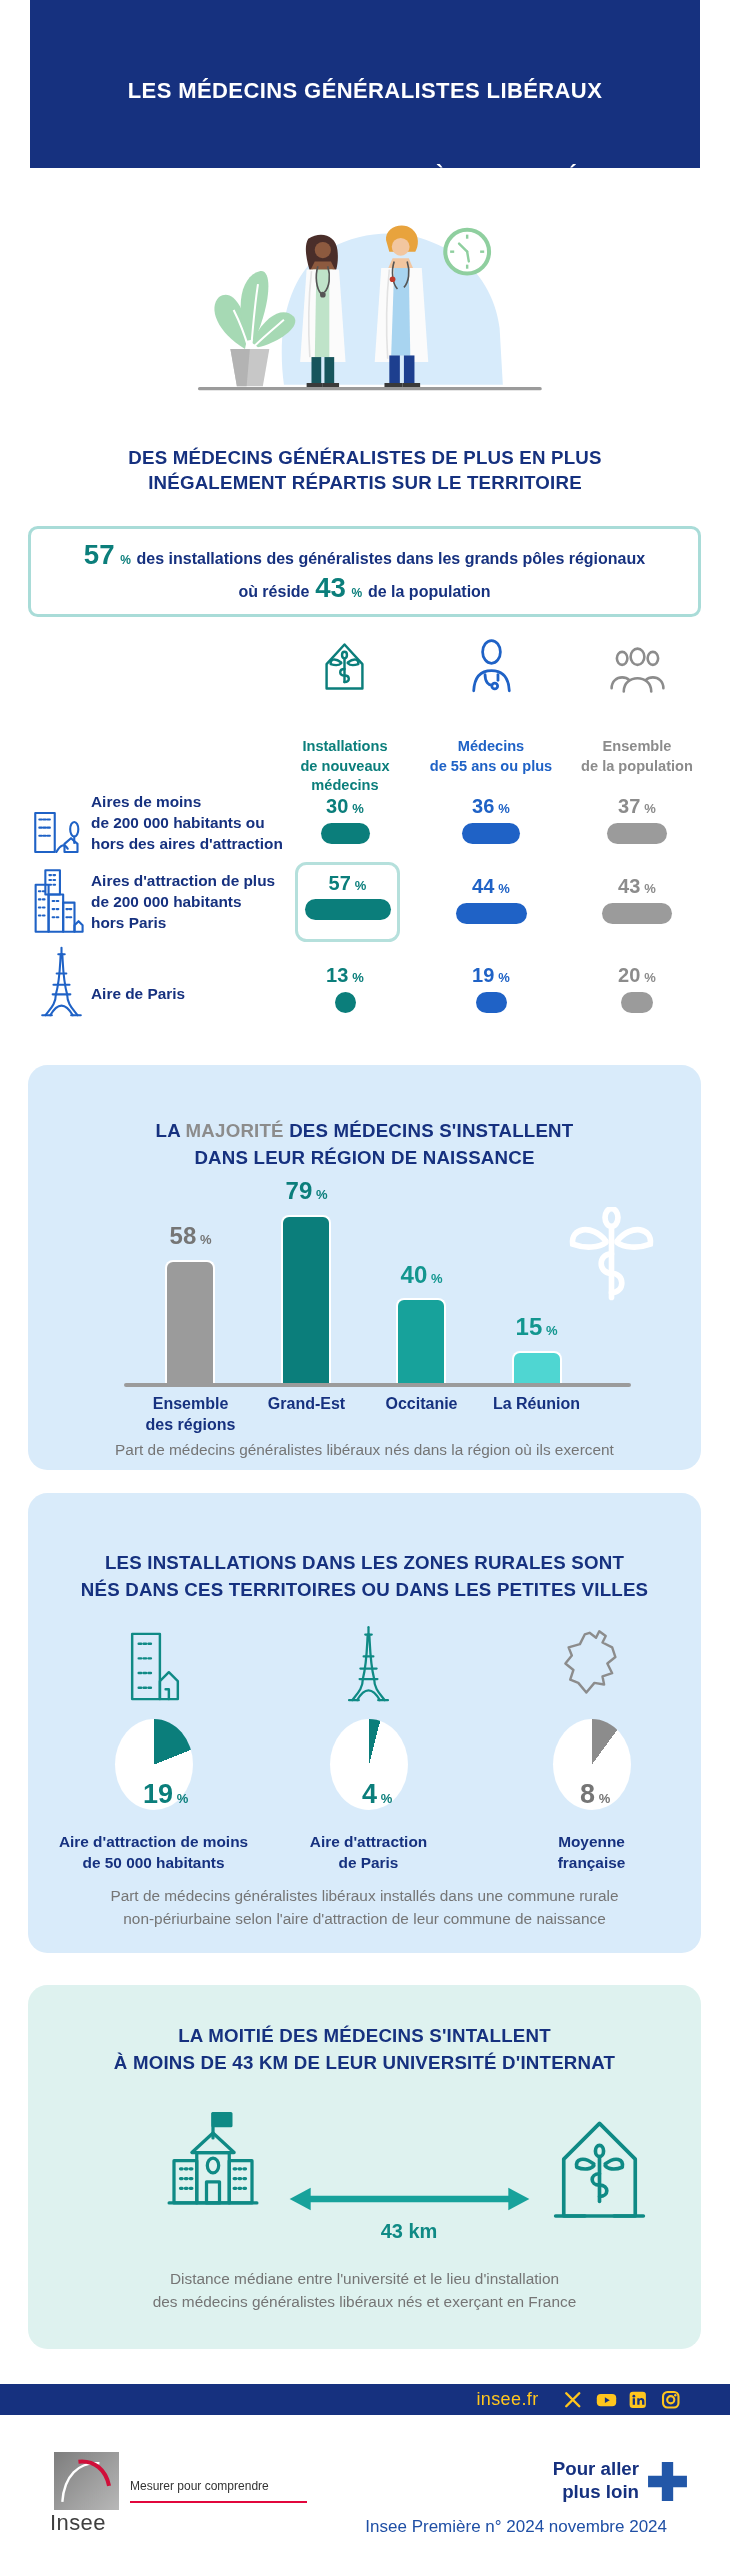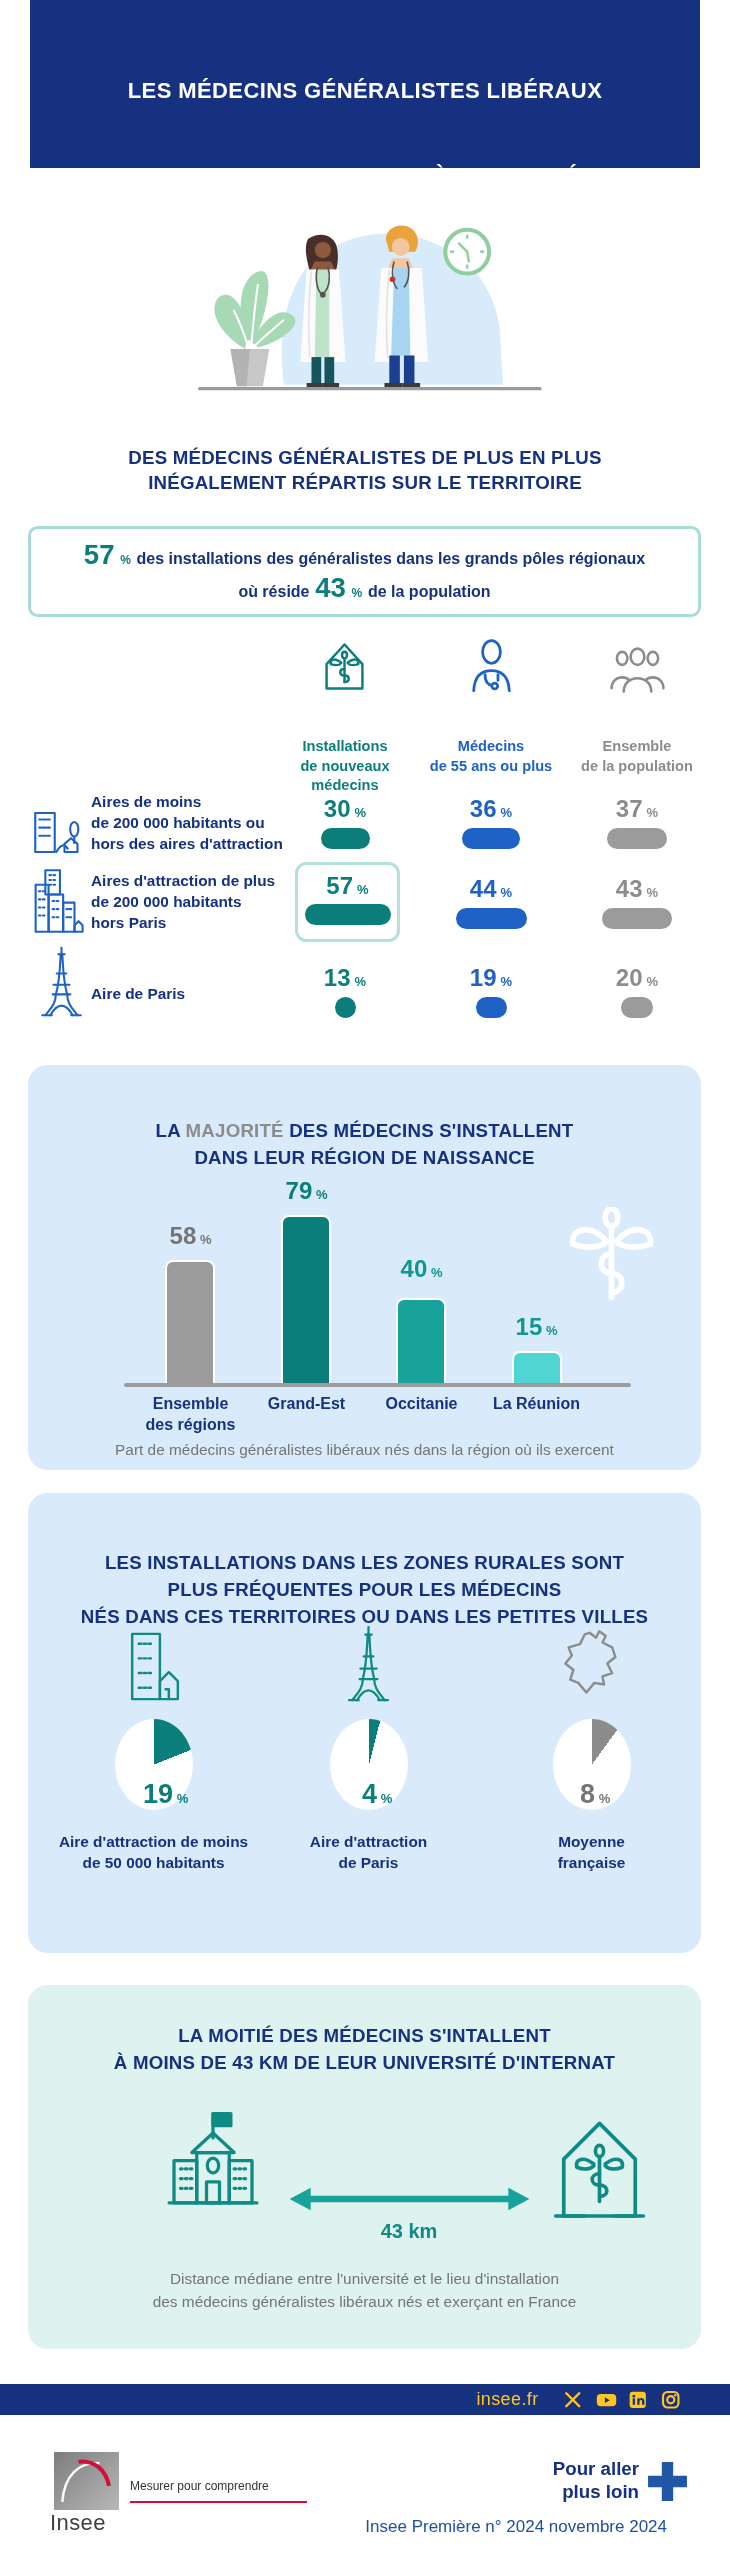--- a/index.html
+++ b/index.html
@@ -25,21 +25,21 @@
   .stat-box{left:28px;top:526px;width:673px;height:91px;background:#fff;border:3.2px solid #a9dcd8;border-radius:9.7px;box-sizing:border-box;}
   .stat-box .inner{width:100%;height:100%;display:flex;flex-direction:column;justify-content:center;gap:1.6px;}
   .stat-line{display:flex;align-items:baseline;justify-content:center;gap:5.7px;color:#16317f;font-weight:bold;font-size:16px;}
   .bignum{font-size:27.6px;color:#0b7e7b;font-weight:bold;}
   .smallpct{font-size:12px;color:#0b7e7b;font-weight:bold;}
 
   
   .colhead-label{font-size:14.6px;font-weight:bold;line-height:19.5px;text-align:center;}
   .rowlabel{font-size:15.4px;font-weight:bold;line-height:21px;color:#16317f;}
   .valwrap{display:flex;align-items:baseline;justify-content:center;gap:4px;}
-  .valnum{font-size:24px;font-weight:bold;}
+  .valnum{font-size:20px;font-weight:bold;}
   .valunit{font-size:13px;font-weight:bold;}
   .pill{height:21px;border-radius:10.5px;margin:0 auto;}
   .pill.t{background:#0b7e7b;}
   .pill.b{background:#1f62c6;}
   .pill.g{background:#9b9b9b;}
   .hl-box{border:3.2px solid #b5e0dc;border-radius:11.4px;background:#fff;box-sizing:border-box;}
 
   
   .bluebox{background:#d9ebfa;border-radius:19.5px;}
   .mintbox{background:#def2ef;border-radius:19.5px;}
@@ -352,21 +352,21 @@
     </div>
 
     <div class="abs ctr" style="left:114px;top:157px;width:97px;">
       <span class="barlabel tgray">58</span>
       <span class="valunit tgray">%</span>
     </div>
     <div class="abs ctr" style="left:230px;top:112px;width:97px;">
       <span class="barlabel teal">79</span>
       <span class="valunit teal">%</span>
     </div>
-    <div class="abs ctr" style="left:345px;top:190px;width:97px;">
+    <div class="abs ctr" style="left:345px;top:196px;width:97px;">
       <span class="barlabel" style="color:#12968f;">40</span>
       <span class="valunit" style="color:#12968f;">%</span>
     </div>
     <div class="abs ctr" style="left:460px;top:248px;width:97px;">
       <span class="barlabel" style="color:#12968f;">15</span>
       <span class="valunit" style="color:#12968f;">%</span>
     </div>
 
     <div class="abs bar" style="left:137px;top:195px;width:50px;height:123px;background:#9b9b9b;"></div>
     <div class="abs bar" style="left:253px;top:150px;width:50px;height:168px;background:#0b7e7b;"></div>
@@ -388,21 +388,20 @@
     <div class="abs catlabel" style="left:460px;top:328px;width:97px;">
       <div>La Réunion</div>
     </div>
 
     <div class="abs caption" style="left:0;top:373px;width:673px;">Part de médecins généralistes libéraux nés dans la région où ils exercent</div>
   </div>
 
   <div class="abs bluebox" style="left:28px;top:1493px;width:673px;height:460px;">
     <div class="ctr" style="padding-top:56px;">
       <div class="boxtitle navy">LES INSTALLATIONS DANS LES ZONES RURALES SONT</div>
-      <div class="boxtitle navy">PLUS FRÉQUENTES POUR LES MÉDECINS</div>
       <div class="boxtitle navy">NÉS DANS CES TERRITOIRES OU DANS LES PETITES VILLES</div>
     </div>
 
     <div class="abs" style="left:96px;top:136px;width:62px;height:75px;">
       <svg width="62" height="75" viewBox="0 0 76 92" fill="none" stroke="#0f8a85" stroke-width="3" stroke-linejoin="round" stroke-linecap="round">
         <rect x="10" y="6" width="34" height="80"></rect>
         <path d="M18 18 h3 M24 18 h3 M30 18 h3 M18 36 h3 M24 36 h3 M30 36 h3 M18 54 h3 M24 54 h3 M30 54 h3 M18 72 h3 M24 72 h3 M30 72 h3"></path>
         <path d="M44 86 v-22 l11 -11 11 11 v22 z"></path>
         <path d="M51 74 h4 v12"></path>
       </svg>
@@ -453,20 +452,24 @@
     </div>
     <div class="abs" style="left:552px;top:286px;">
       <span class="pieval tgray">8</span>
       <span class="valunit tgray">%</span>
     </div>
     <div class="abs itemlabel" style="left:454px;top:338px;width:219px;">
       <div>Moyenne</div>
       <div>française</div>
     </div>
 
+    <div class="abs caption" style="left:0;top:391px;width:673px;">
+      <div>Part de médecins généralistes libéraux installés dans une commune rurale</div>
+      <div>non-périurbaine selon l'aire d'attraction de leur commune de naissance</div>
+    </div>
   </div>
 
   <div class="abs mintbox" style="left:28px;top:1985px;width:673px;height:364px;">
     <div class="ctr" style="padding-top:37px;">
       <div class="boxtitle navy">LA MOITIÉ DES MÉDECINS S'INTALLENT</div>
       <div class="boxtitle navy">À MOINS DE 43 KM DE LEUR UNIVERSITÉ D'INTERNAT</div>
     </div>
 
     <div class="abs" style="left:128px;top:122px;width:114px;height:130px;">
       <svg width="114" height="130" viewBox="0 0 140 160" fill="none" stroke="#0f8a85" stroke-width="4" stroke-linejoin="round" stroke-linecap="round">

